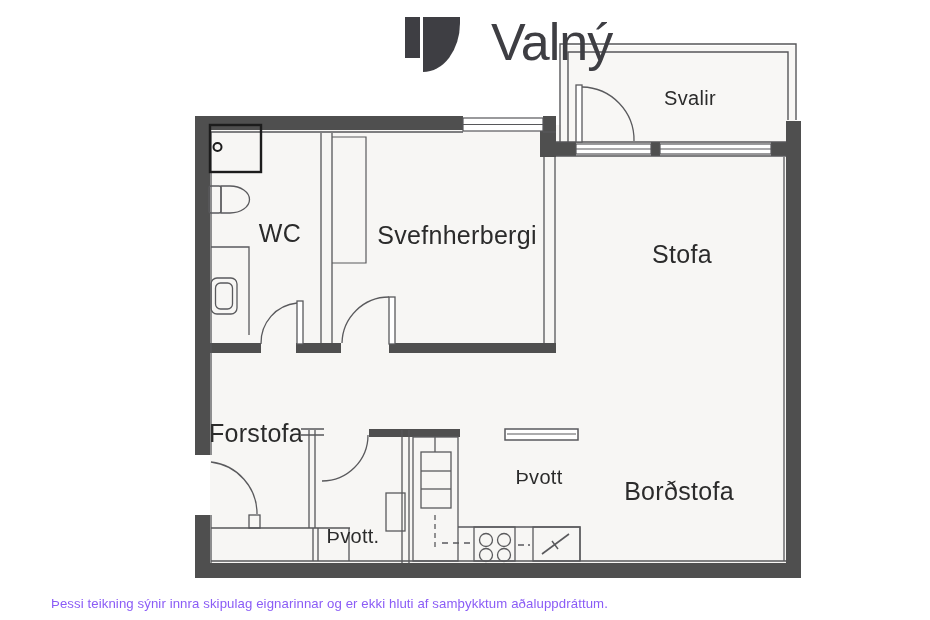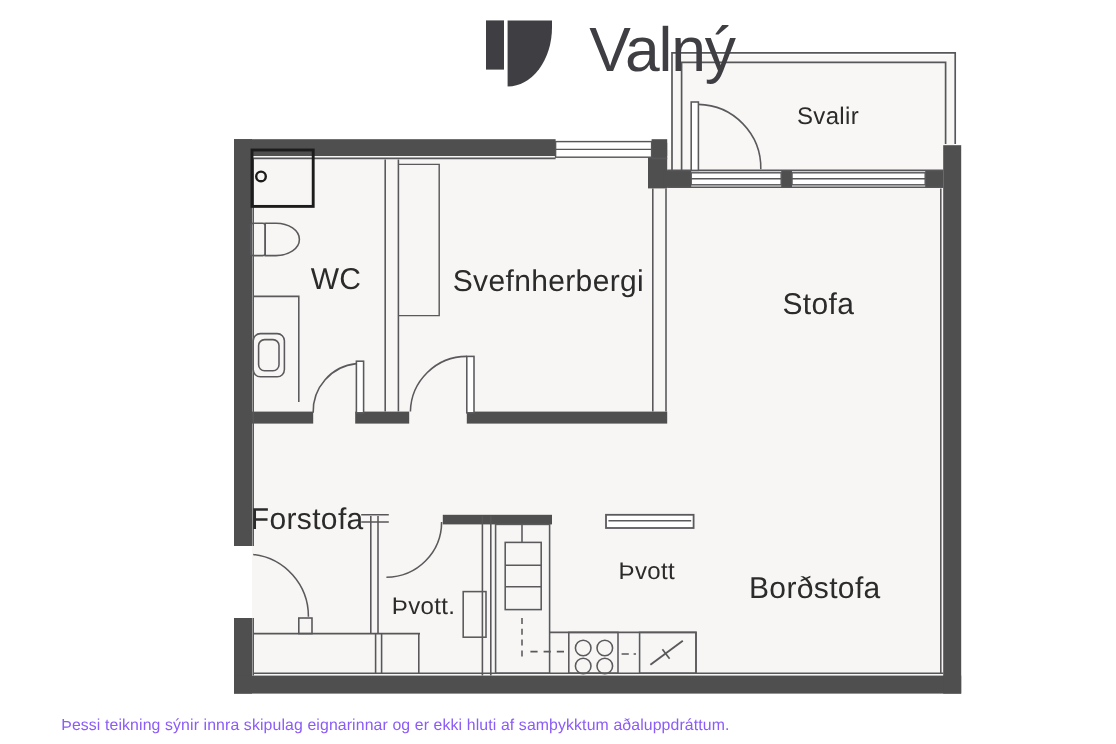--- a/index.html
+++ b/index.html
@@ -183,19 +183,19 @@
       </g>
     </svg>
     <div class="logo-text">Valný</div>
   </div>
 
   <div class="room-label small" style="left:647px;top:98px;">Svalir</div>
   <div class="room-label" style="left:237px;top:233px;">WC</div>
   <div class="room-label" style="left:414px;top:235px;text-align:center;">Svefnherbergi</div>
   <div class="room-label" style="left:639px;top:254px;">Stofa</div>
   <div class="room-label" style="left:213px;top:433px;text-align:center;">Forstofa</div>
-  <div class="room-label small" style="left:310px;top:506px;">Þvott.</div>
+  <div class="room-label small" style="left:310px;top:536px;">Þvott.</div>
   <div class="room-label small" style="left:496px;top:477px;">Þvott</div>
   <div class="room-label" style="left:636px;top:491px;">Borðstofa</div>
 
   <div class="disclaimer">Þessi teikning sýnir innra skipulag eignarinnar og er ekki hluti af samþykktum aðaluppdráttum.</div>
 
 </div>
 
 </body></html>

